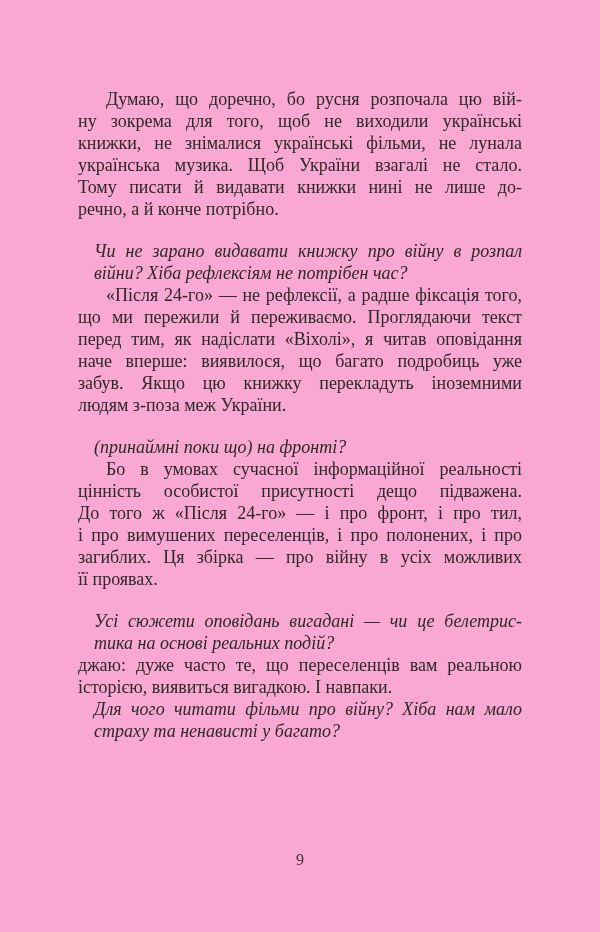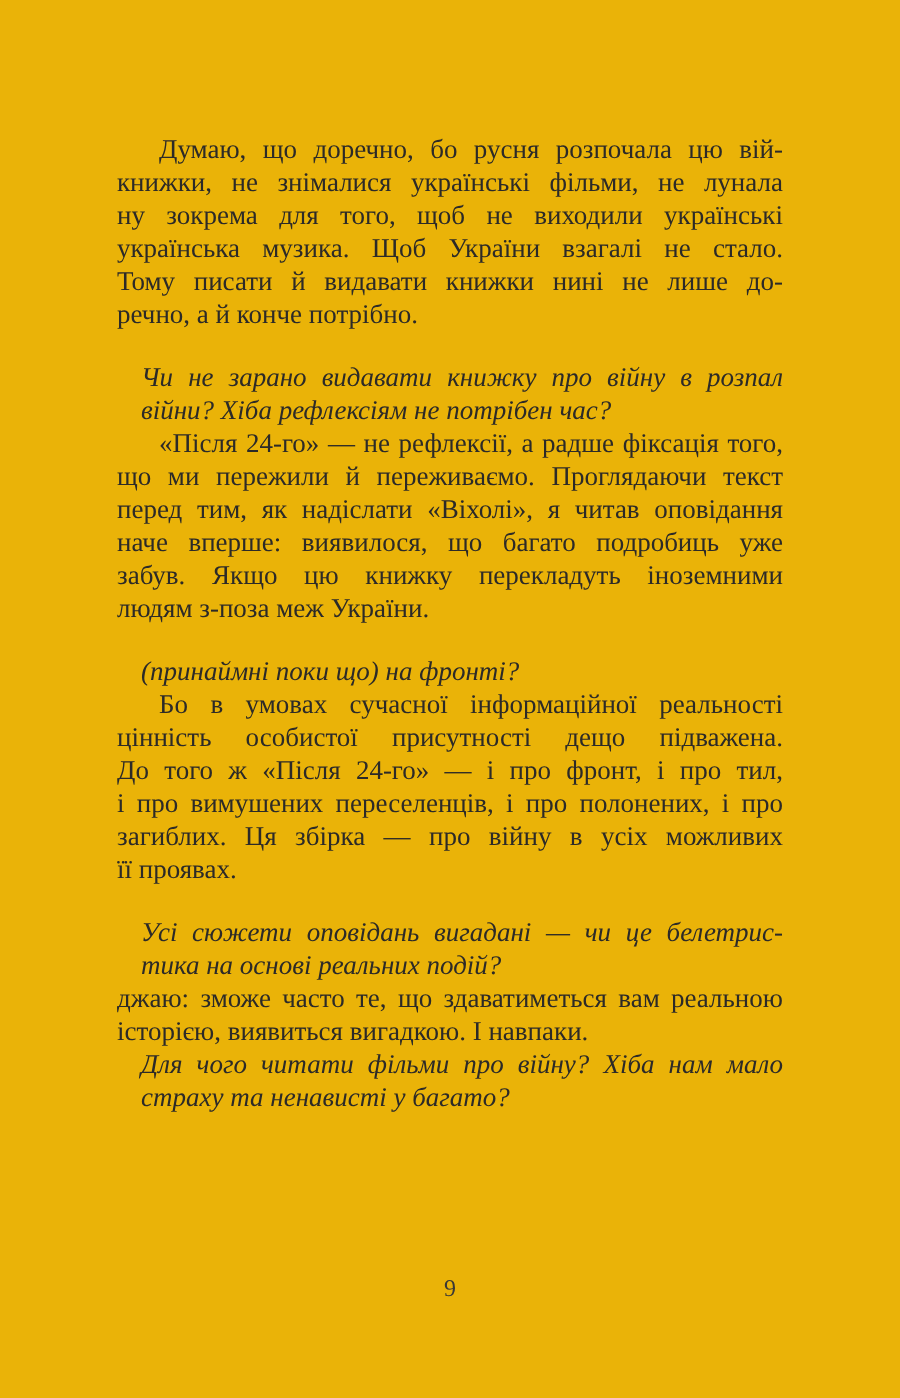--- a/index.html
+++ b/index.html
@@ -4,21 +4,21 @@
 <style>
   html, body {
     margin: 0;
     padding: 0;
     background: #fbfbf9;
   }
   .page {
     position: relative;
     width: 600px;
     height: 932px;
-    background: #eab308;
+    background: #f9a8d4;
     font-family: "Liberation Serif", "DejaVu Serif", serif;
     color: #2c2a28;
     overflow: hidden;
   }
   .text-block {
     position: absolute;
     top: 88px;
     left: 78px;
     width: 444px;
   }
@@ -55,22 +55,22 @@
     color: #3a3836;
   }
 </style>
 </head>
 <body>
 
 <div class="page">
   <div class="text-block" id="text-block">
       <div class="block indent">
         <div class="line first">Думаю, що доречно, бо русня розпочала цю вій-</div>
+        <div class="line">ну зокрема для того, щоб не виходили українські</div>
         <div class="line">книжки, не знімалися українські фільми, не лунала</div>
-        <div class="line">ну зокрема для того, щоб не виходили українські</div>
         <div class="line">українська музика. Щоб України взагалі не стало.</div>
         <div class="line">Тому писати й видавати книжки нині не лише до-</div>
         <div class="line last">речно, а й конче потрібно.</div>
       </div>
       <div class="block question gap-before">
         <div class="line first">Чи не зарано видавати книжку про війну в розпал</div>
         <div class="line last">війни? Хіба рефлексіям не потрібен час?</div>
       </div>
       <div class="block indent">
         <div class="line first">«Після 24-го» — не рефлексії, а радше фіксація того,</div>
@@ -89,21 +89,21 @@
         <div class="line">До того ж «Після 24-го» — і про фронт, і про тил,</div>
         <div class="line">і про вимушених переселенців, і про полонених, і про</div>
         <div class="line">загиблих. Ця збірка — про війну в усіх можливих</div>
         <div class="line last">її проявах.</div>
       </div>
       <div class="block question gap-before">
         <div class="line first">Усі сюжети оповідань вигадані — чи це белетрис-</div>
         <div class="line last">тика на основі реальних подій?</div>
       </div>
       <div class="block indent">
-        <div class="line">джаю: зможе часто те, що здаватиметься вам реальною</div>
+        <div class="line">джаю: дуже часто те, що переселенців вам реальною</div>
         <div class="line last">історією, виявиться вигадкою. І навпаки.</div>
       </div>
       <div class="block question">
         <div class="line first">Для чого читати фільми про війну? Хіба нам мало</div>
         <div class="line last">страху та ненависті у багато?</div>
       </div>
     </div>
   <div class="page-number">9</div>
 </div>
 

